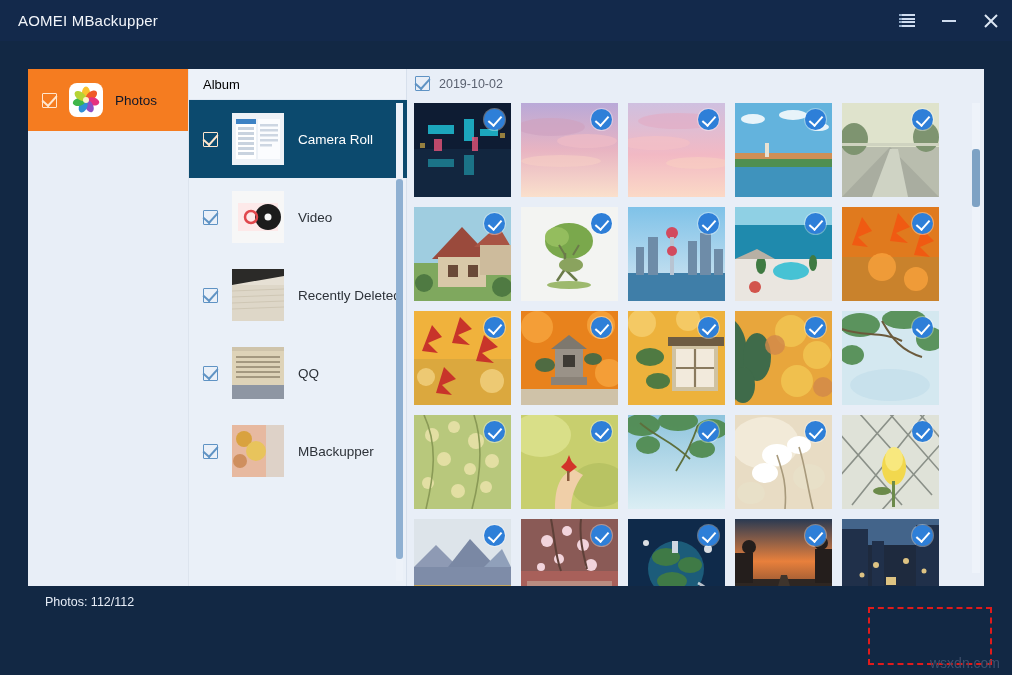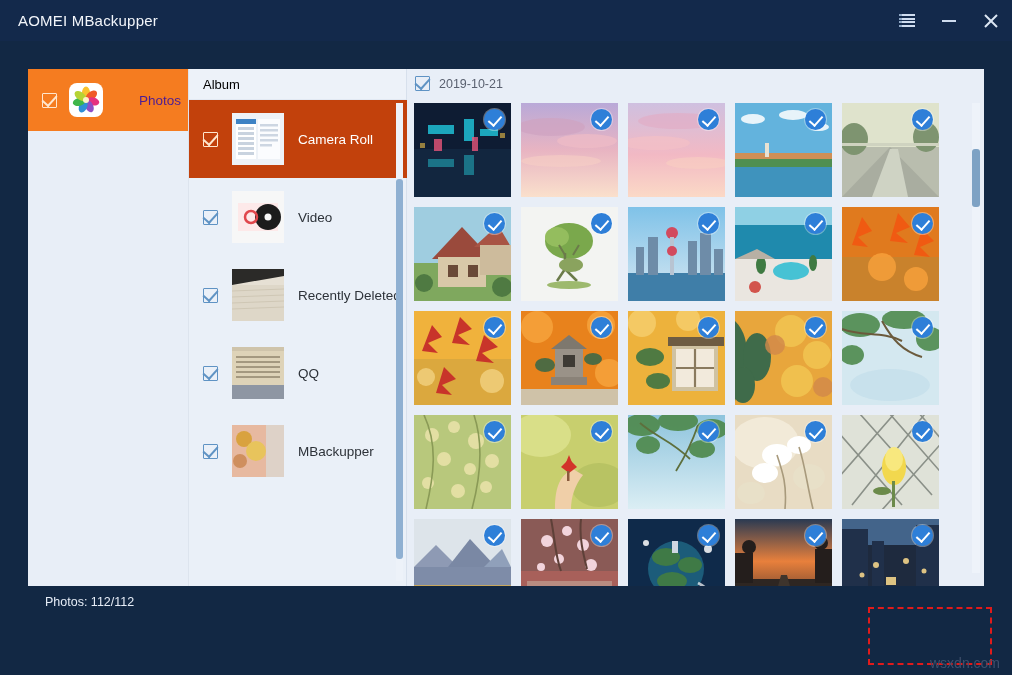--- a/index.html
+++ b/index.html
@@ -74,21 +74,21 @@
     border-right: 1px solid #dde4ee;
     flex: none;
   }
   .source-item {
     height: 62px;
     display: flex; align-items: center;
     padding-left: 14px;
     gap: 12px;
   }
   .source-item.active { background: #f57c20; }
-  .source-label { font-size: 13.5px; color: #4c1d95; margin-left: 24px; }
+  .source-label { font-size: 13.5px; color: #0f172a; }
 
   
   .cbx {
     position: relative;
     width: 15px; height: 15px; flex: none;
     border: 1.6px solid #5f93c4;
     border-radius: 1px;
   }
   .cbx::after {
     content: "";
@@ -132,21 +132,21 @@
     position: absolute; left: 0; top: 31px;
     width: 218px; height: 486px;
     overflow: hidden;
   }
   .album-item {
     height: 78px;
     display: flex; align-items: center;
     padding-left: 14px;
     gap: 14px;
   }
-  .album-item.active { background: #c2410c; }
+  .album-item.active { background: #0c4a6e; }
   .album-thumb {
     width: 52px; height: 52px; flex: none;
     background: #cfd7e2;
     overflow: hidden;
     position: relative;
   }
   .album-thumb svg { display: block; width: 52px; height: 52px; }
   .album-label { font-size: 13.5px; color: #2d3239; }
   .album-item.active .album-label { color: #ffffff; }
 
@@ -392,21 +392,21 @@
 
 
       </div>
       <div class="album-sb-track"></div>
       <div class="album-sb-thumb"></div>
     </div>
 
     <div class="col-grid">
       <div class="grid-head">
         <span class="cbx"></span>
-        <span>2019-10-21</span>
+        <span>2019-10-02</span>
       </div>
 
       <div class="grid-wrap">
         <div class="grid">
 
           <div class="cell">
             <svg viewBox="0 0 97 94">
                 <rect width="97" height="94" fill="#0e1c33"></rect>
                 <rect y="46" width="97" height="48" fill="#12263f"></rect>
                 <g fill="#1fbfd4" opacity=".85">

